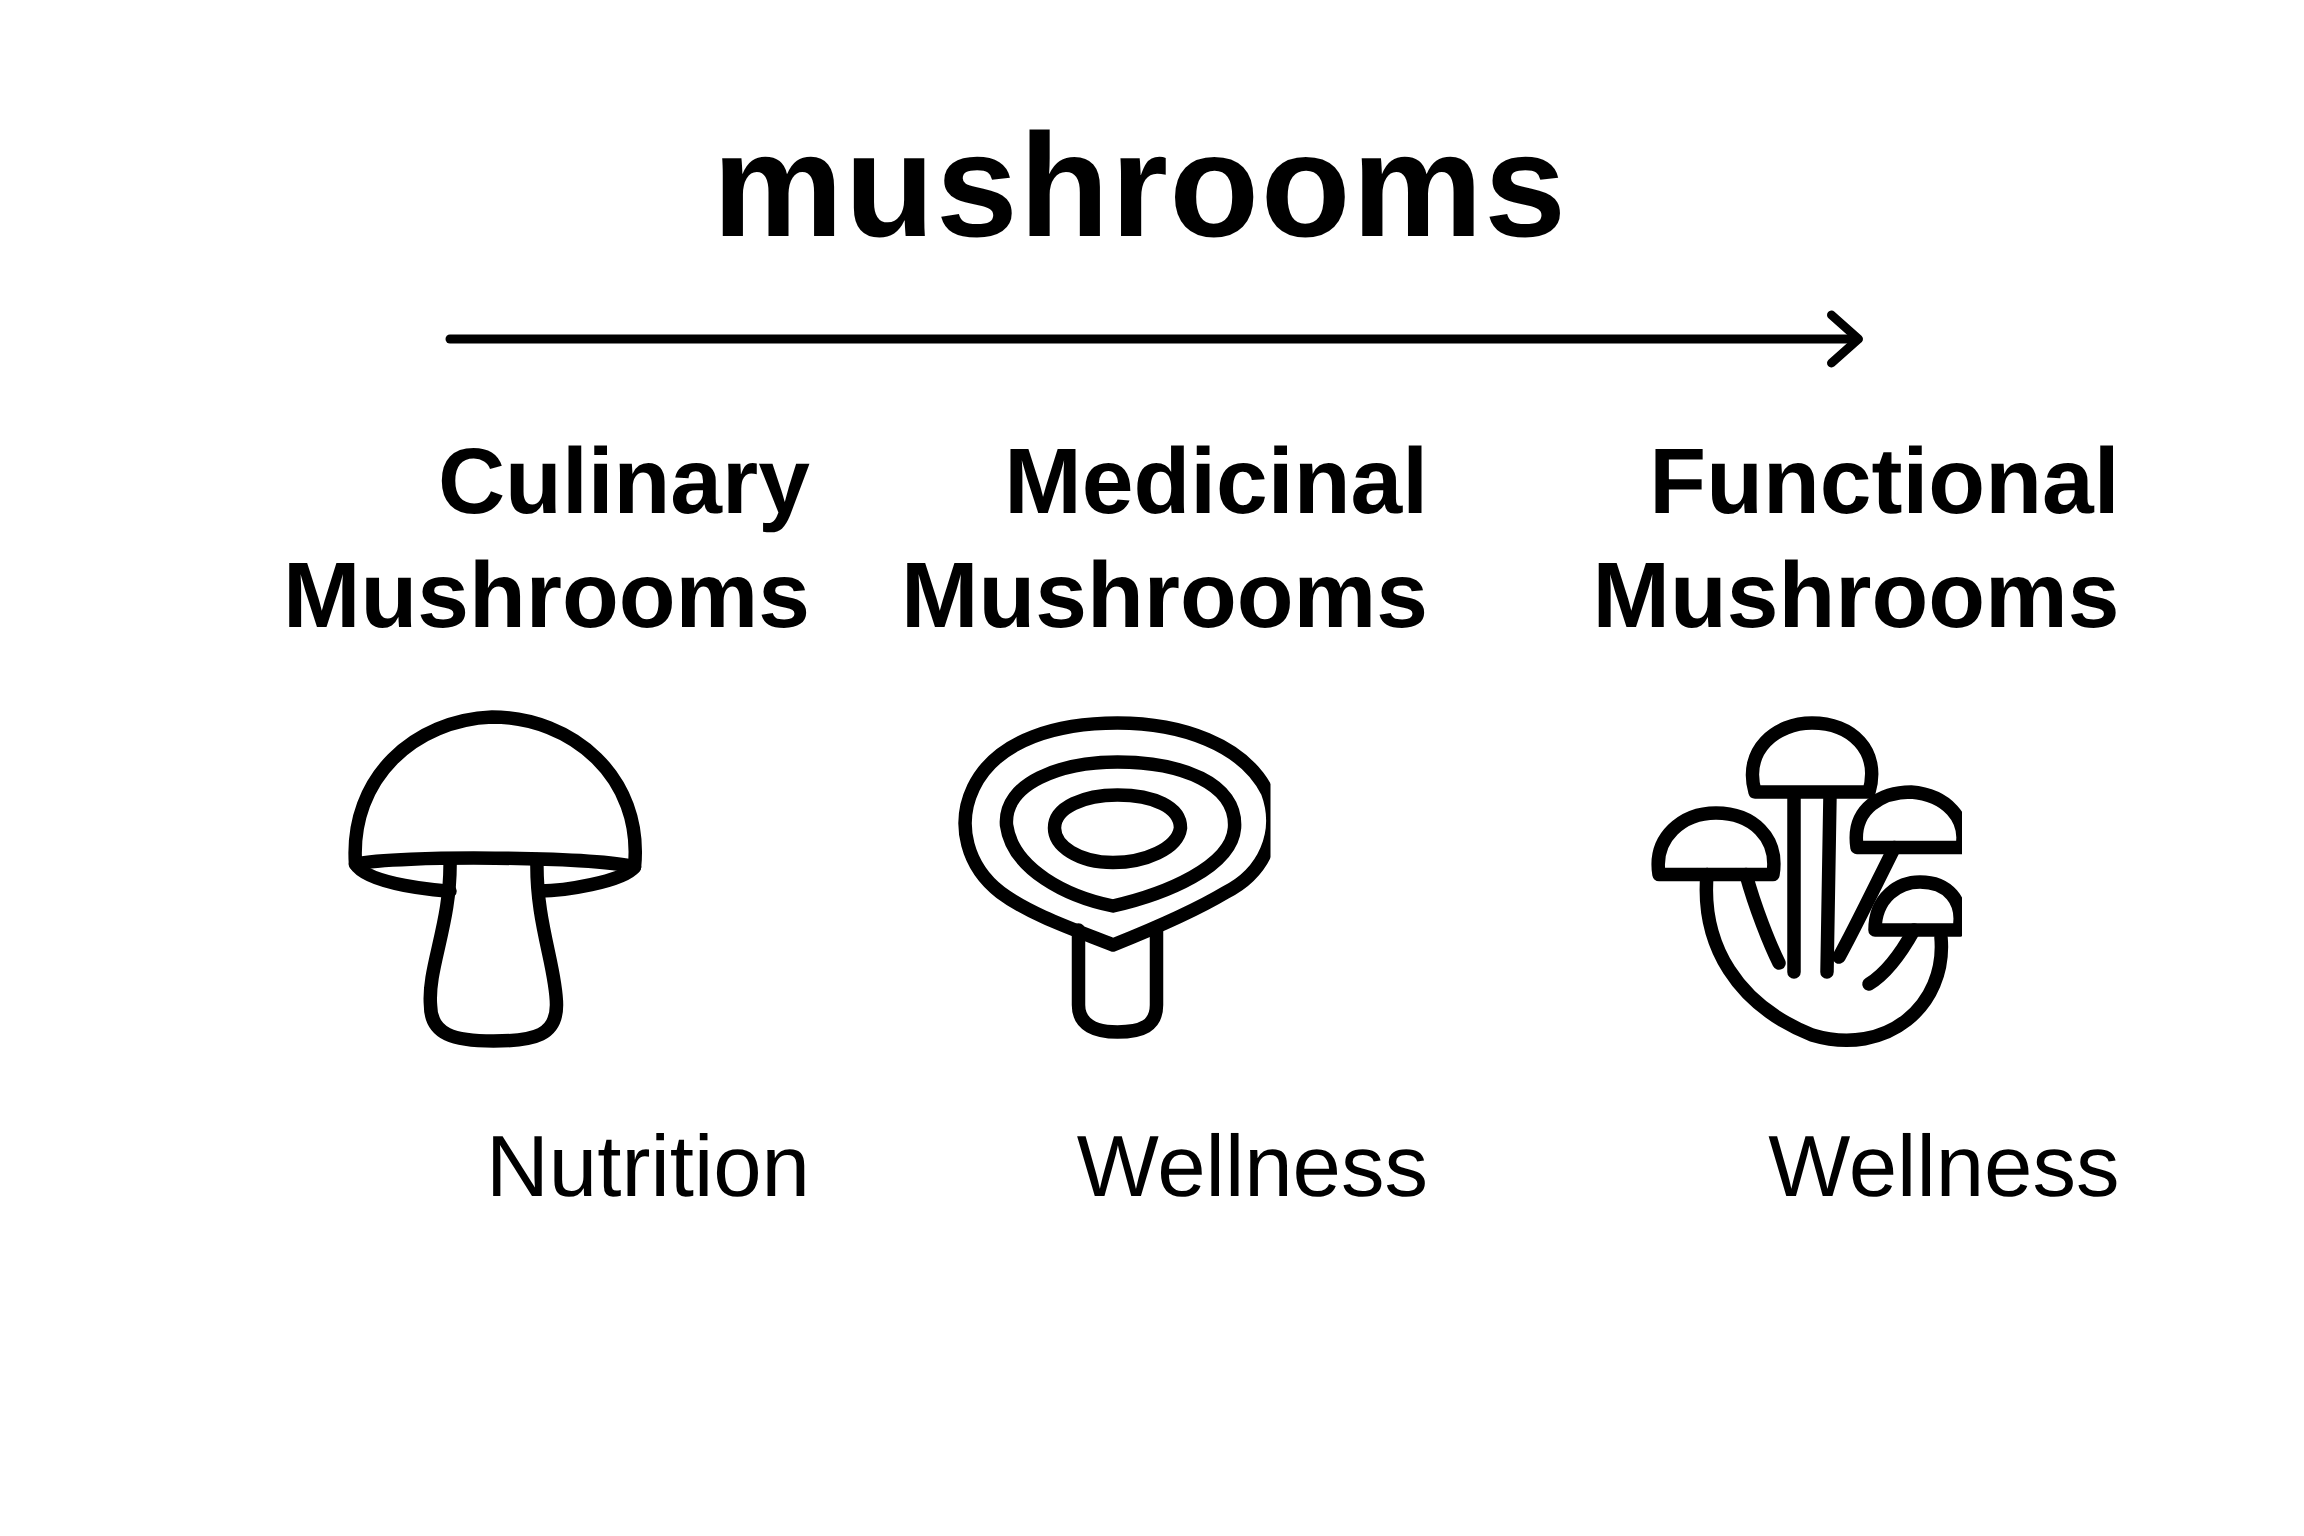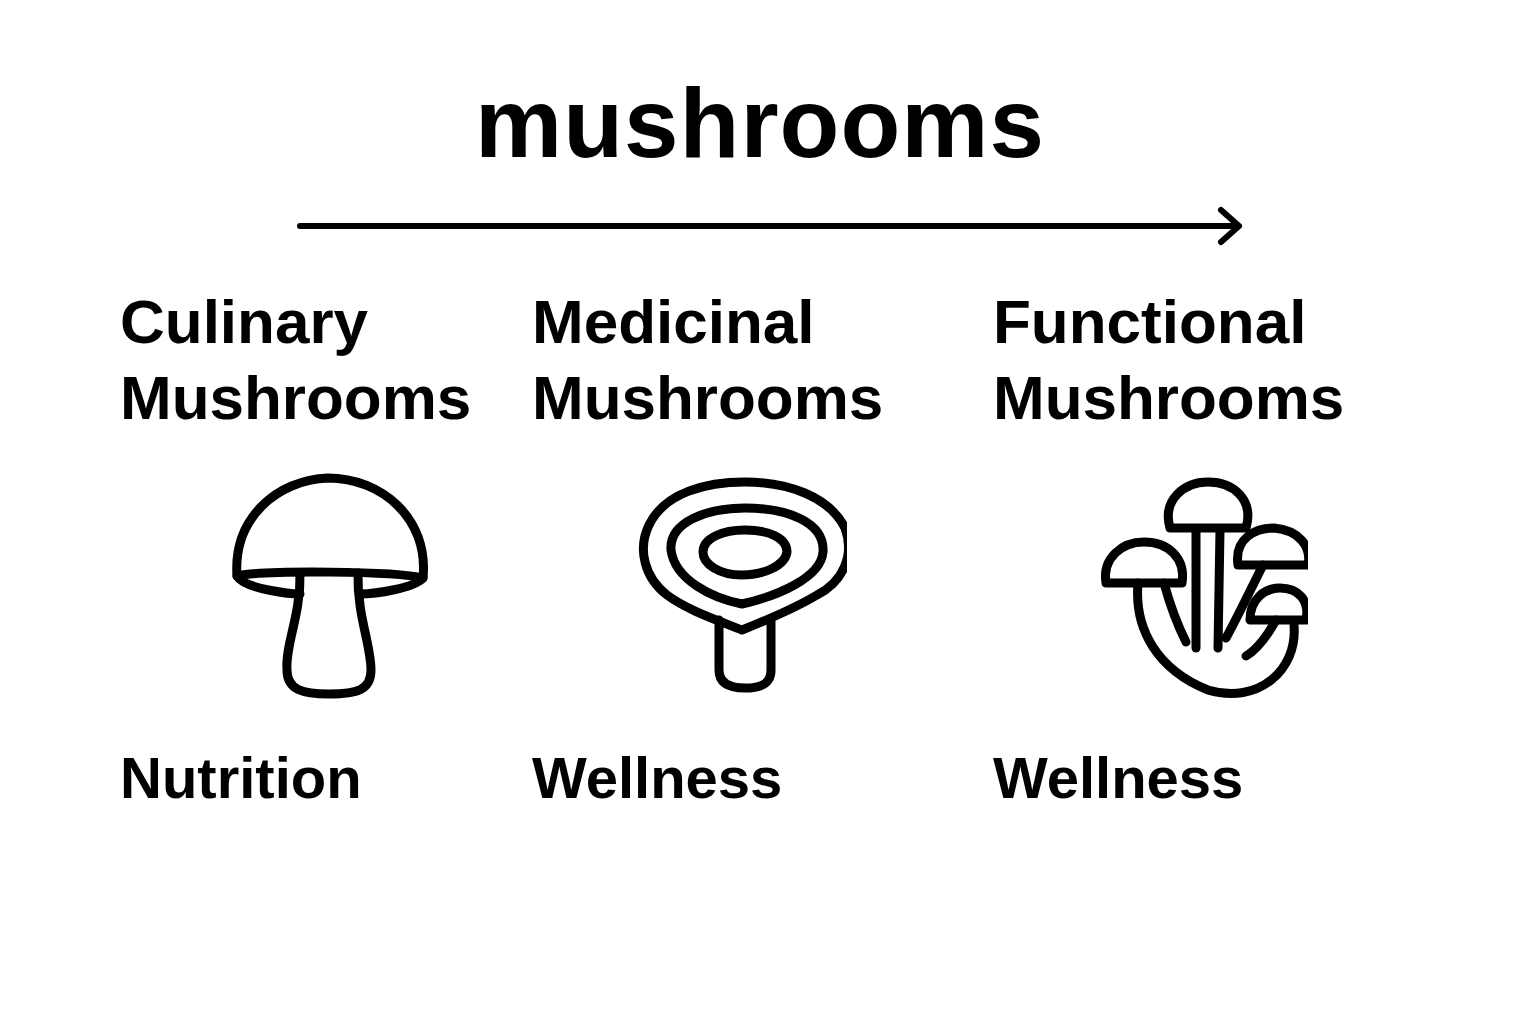--- a/index.html
+++ b/index.html
@@ -29,21 +29,21 @@
     .arrow {
       position: absolute;
       left: 295px;
       top: 205px;
       width: 960px;
       height: 44px;
     }
     .column {
       position: absolute;
       width: 420px;
-      text-align: left;
+      text-align: right;
     }
     .col-heading {
       position: absolute;
       top: 284px;
       left: 0;
       width: 100%;
       font-size: 62px;
       font-weight: bold;
       line-height: 76px;
     }
@@ -54,21 +54,21 @@
       left: 105px;
       width: 210px;
       height: 235px;
     }
     .col-footer {
       position: absolute;
       top: 743px;
       left: 0;
       width: 100%;
       font-size: 58px;
-      font-weight: bold;
+      font-weight: normal;
       line-height: 70px;
     }
     #col-0 { left: 120px; top: 0; height: 1024px; }
     #col-1 { left: 532px; top: 0; height: 1024px; }
     #col-2 { left: 993px; top: 0; height: 1024px; }
   </style>
 </head>
 <body>
 
 <div>

